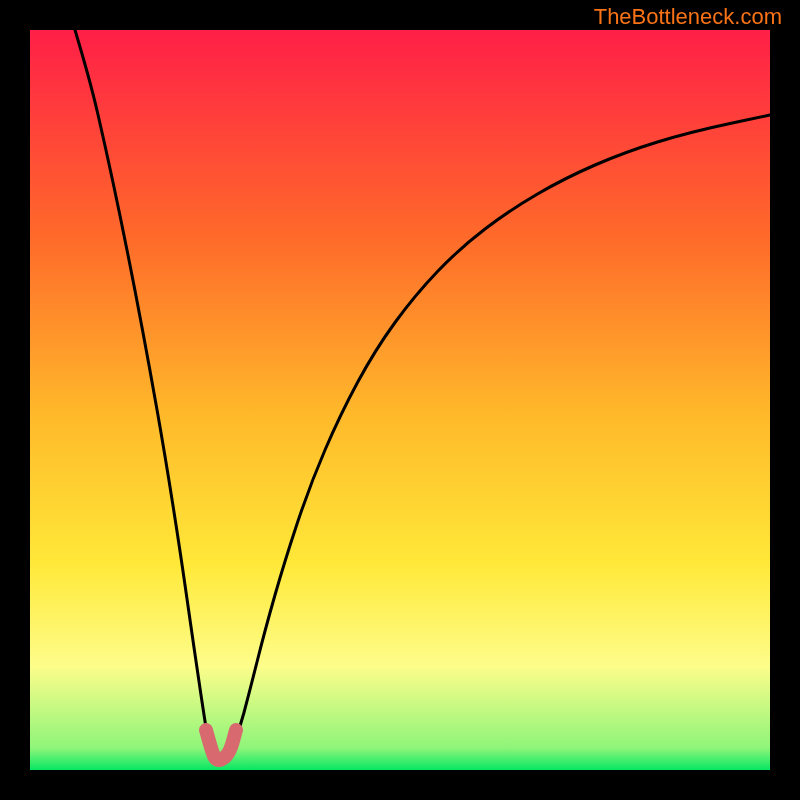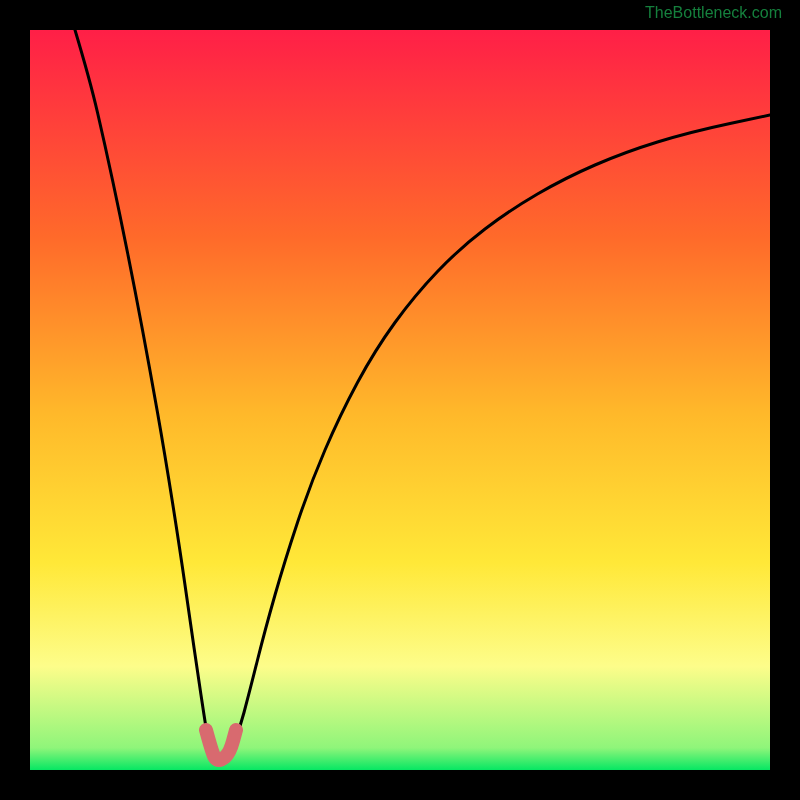--- a/index.html
+++ b/index.html
@@ -7,22 +7,22 @@
     width: 800px;
     height: 800px;
     background: #000000;
     position: relative;
     font-family: Arial, Helvetica, sans-serif;
   }
   .watermark {
     position: absolute;
     top: 4px;
     right: 18px;
-    color: #15803d;
-    font-size: 16px;
+    color: #f97316;
+    font-size: 22px;
     font-weight: 400;
     z-index: 10;
   }
   .plot-area {
     position: absolute;
     left: 30px;
     top: 30px;
     width: 740px;
     height: 740px;
   }

